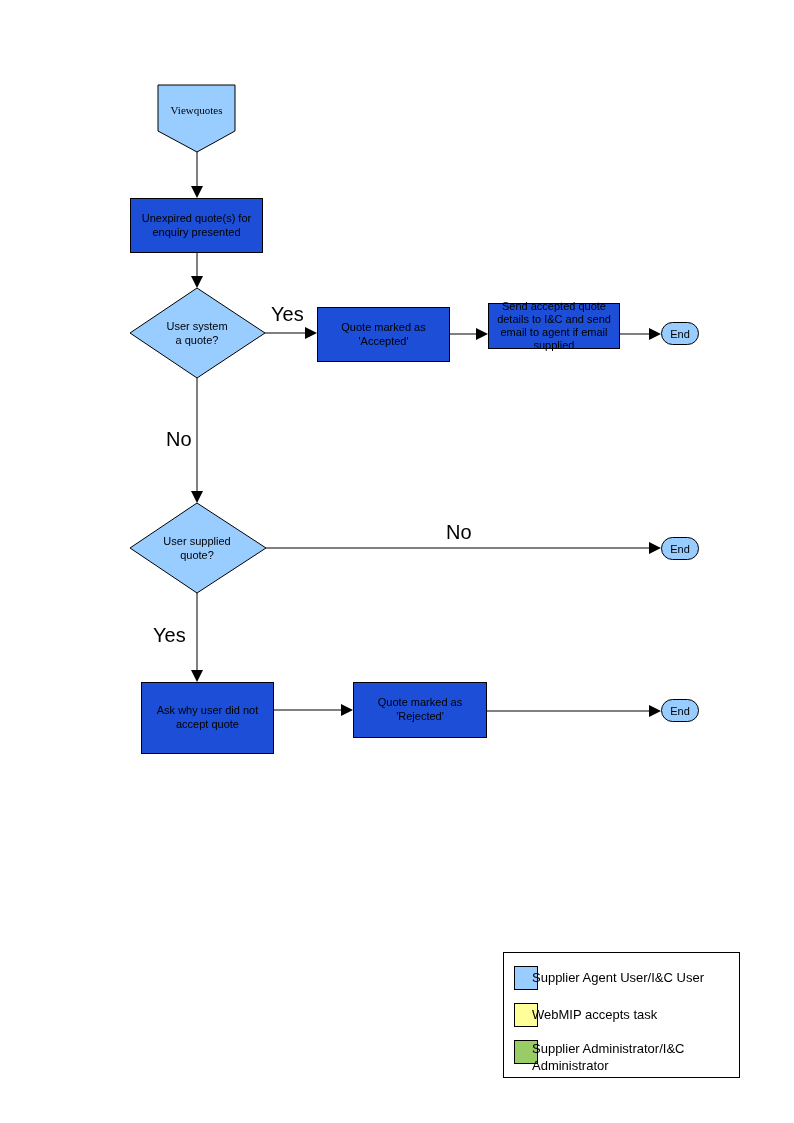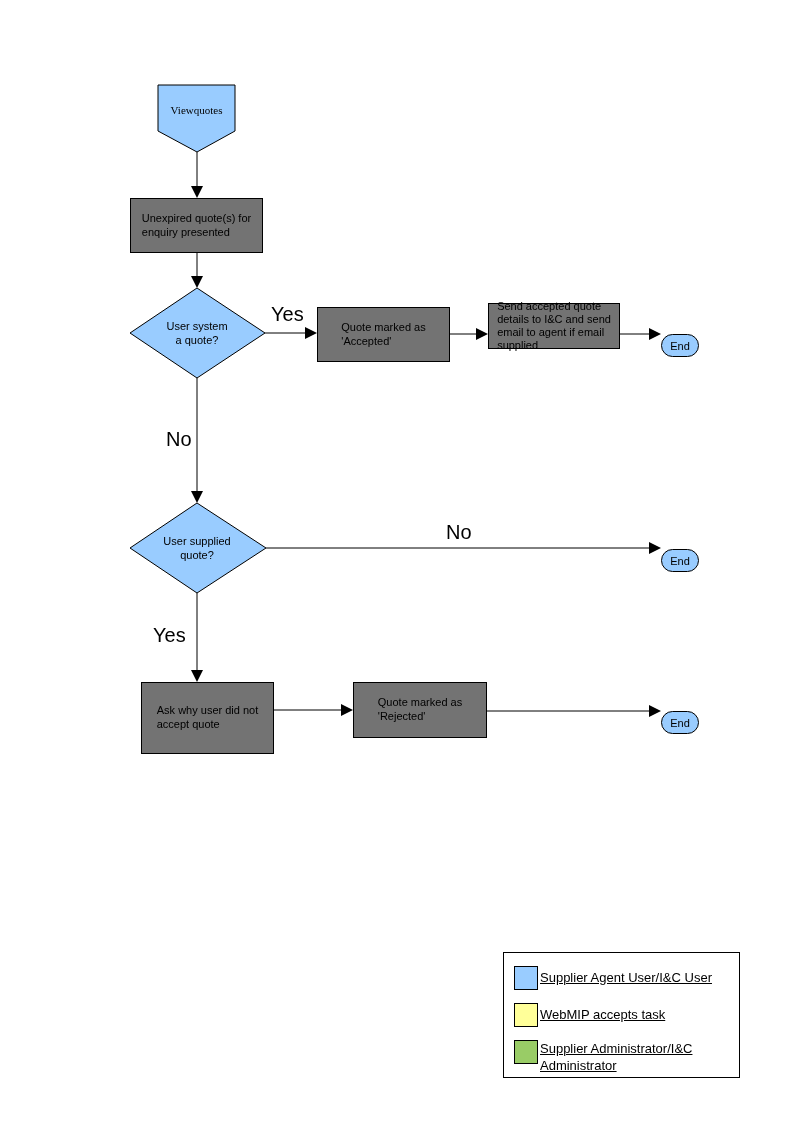--- a/index.html
+++ b/index.html
@@ -10,26 +10,26 @@
     background: #ffffff;
     font-family: "Liberation Sans", sans-serif;
     color: #000000;
     overflow: hidden;
   }
   .layer { position: absolute; left: 0; top: 0; }
 
   
   .task {
     position: absolute;
-    background: #737373;
+    background: #1d4ed8;
     border: 1px solid #000000;
     display: flex;
     align-items: center;
     justify-content: center;
-    text-align: left;
+    text-align: center;
     font-size: 11px;
     line-height: 1.25;
     white-space: pre-line;
     box-sizing: border-box;
     padding: 0;
   }
   
   .shape-label {
     position: absolute;
     display: flex;
@@ -47,21 +47,20 @@
     width: 38px;
     height: 23px;
     background: #99ccff;
     border: 1px solid #000000;
     border-radius: 12px;
     display: flex;
     align-items: center;
     justify-content: center;
     font-size: 11px;
     box-sizing: border-box;
-    margin-top: 12px;
   }
   
   .edge-label {
     position: absolute;
     font-size: 20px;
     line-height: 1.1;
   }
   
   .legend {
     position: absolute;
@@ -78,25 +77,24 @@
     width: 24px;
     height: 24px;
     border: 1px solid #000000;
     box-sizing: border-box;
   }
   .sw-blue   { background: #99ccff; }
   .sw-yellow { background: #ffff99; }
   .sw-green  { background: #99cc66; }
   .legend-label {
     position: absolute;
-    left: 36px;
+    left: 28px;
     font-size: 13px;
     line-height: 1.3;
     white-space: pre-line;
-    text-decoration: underline;
   }
 </style>
 </head>
 <body>
 
 <div class="page">
 
   <svg class="layer" width="794" height="1123" viewBox="0 0 794 1123">
 
     <polygon points="158,85 235,85 235,131 197,152 158,131" fill="#99ccff" stroke="#000000" stroke-width="1"></polygon>

